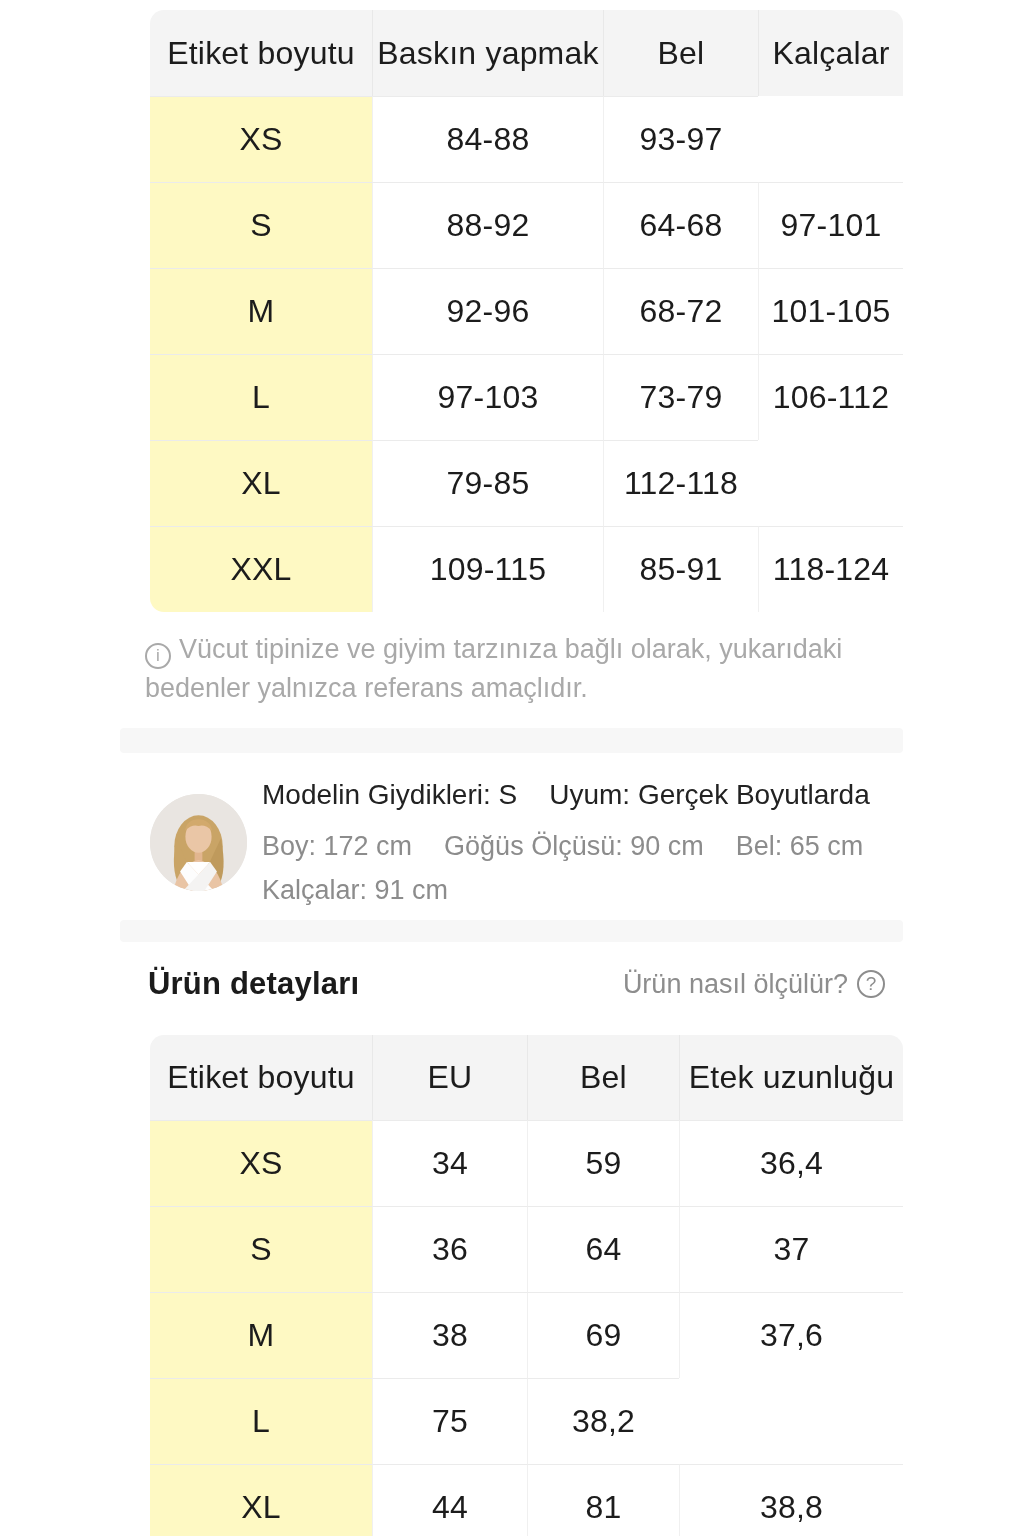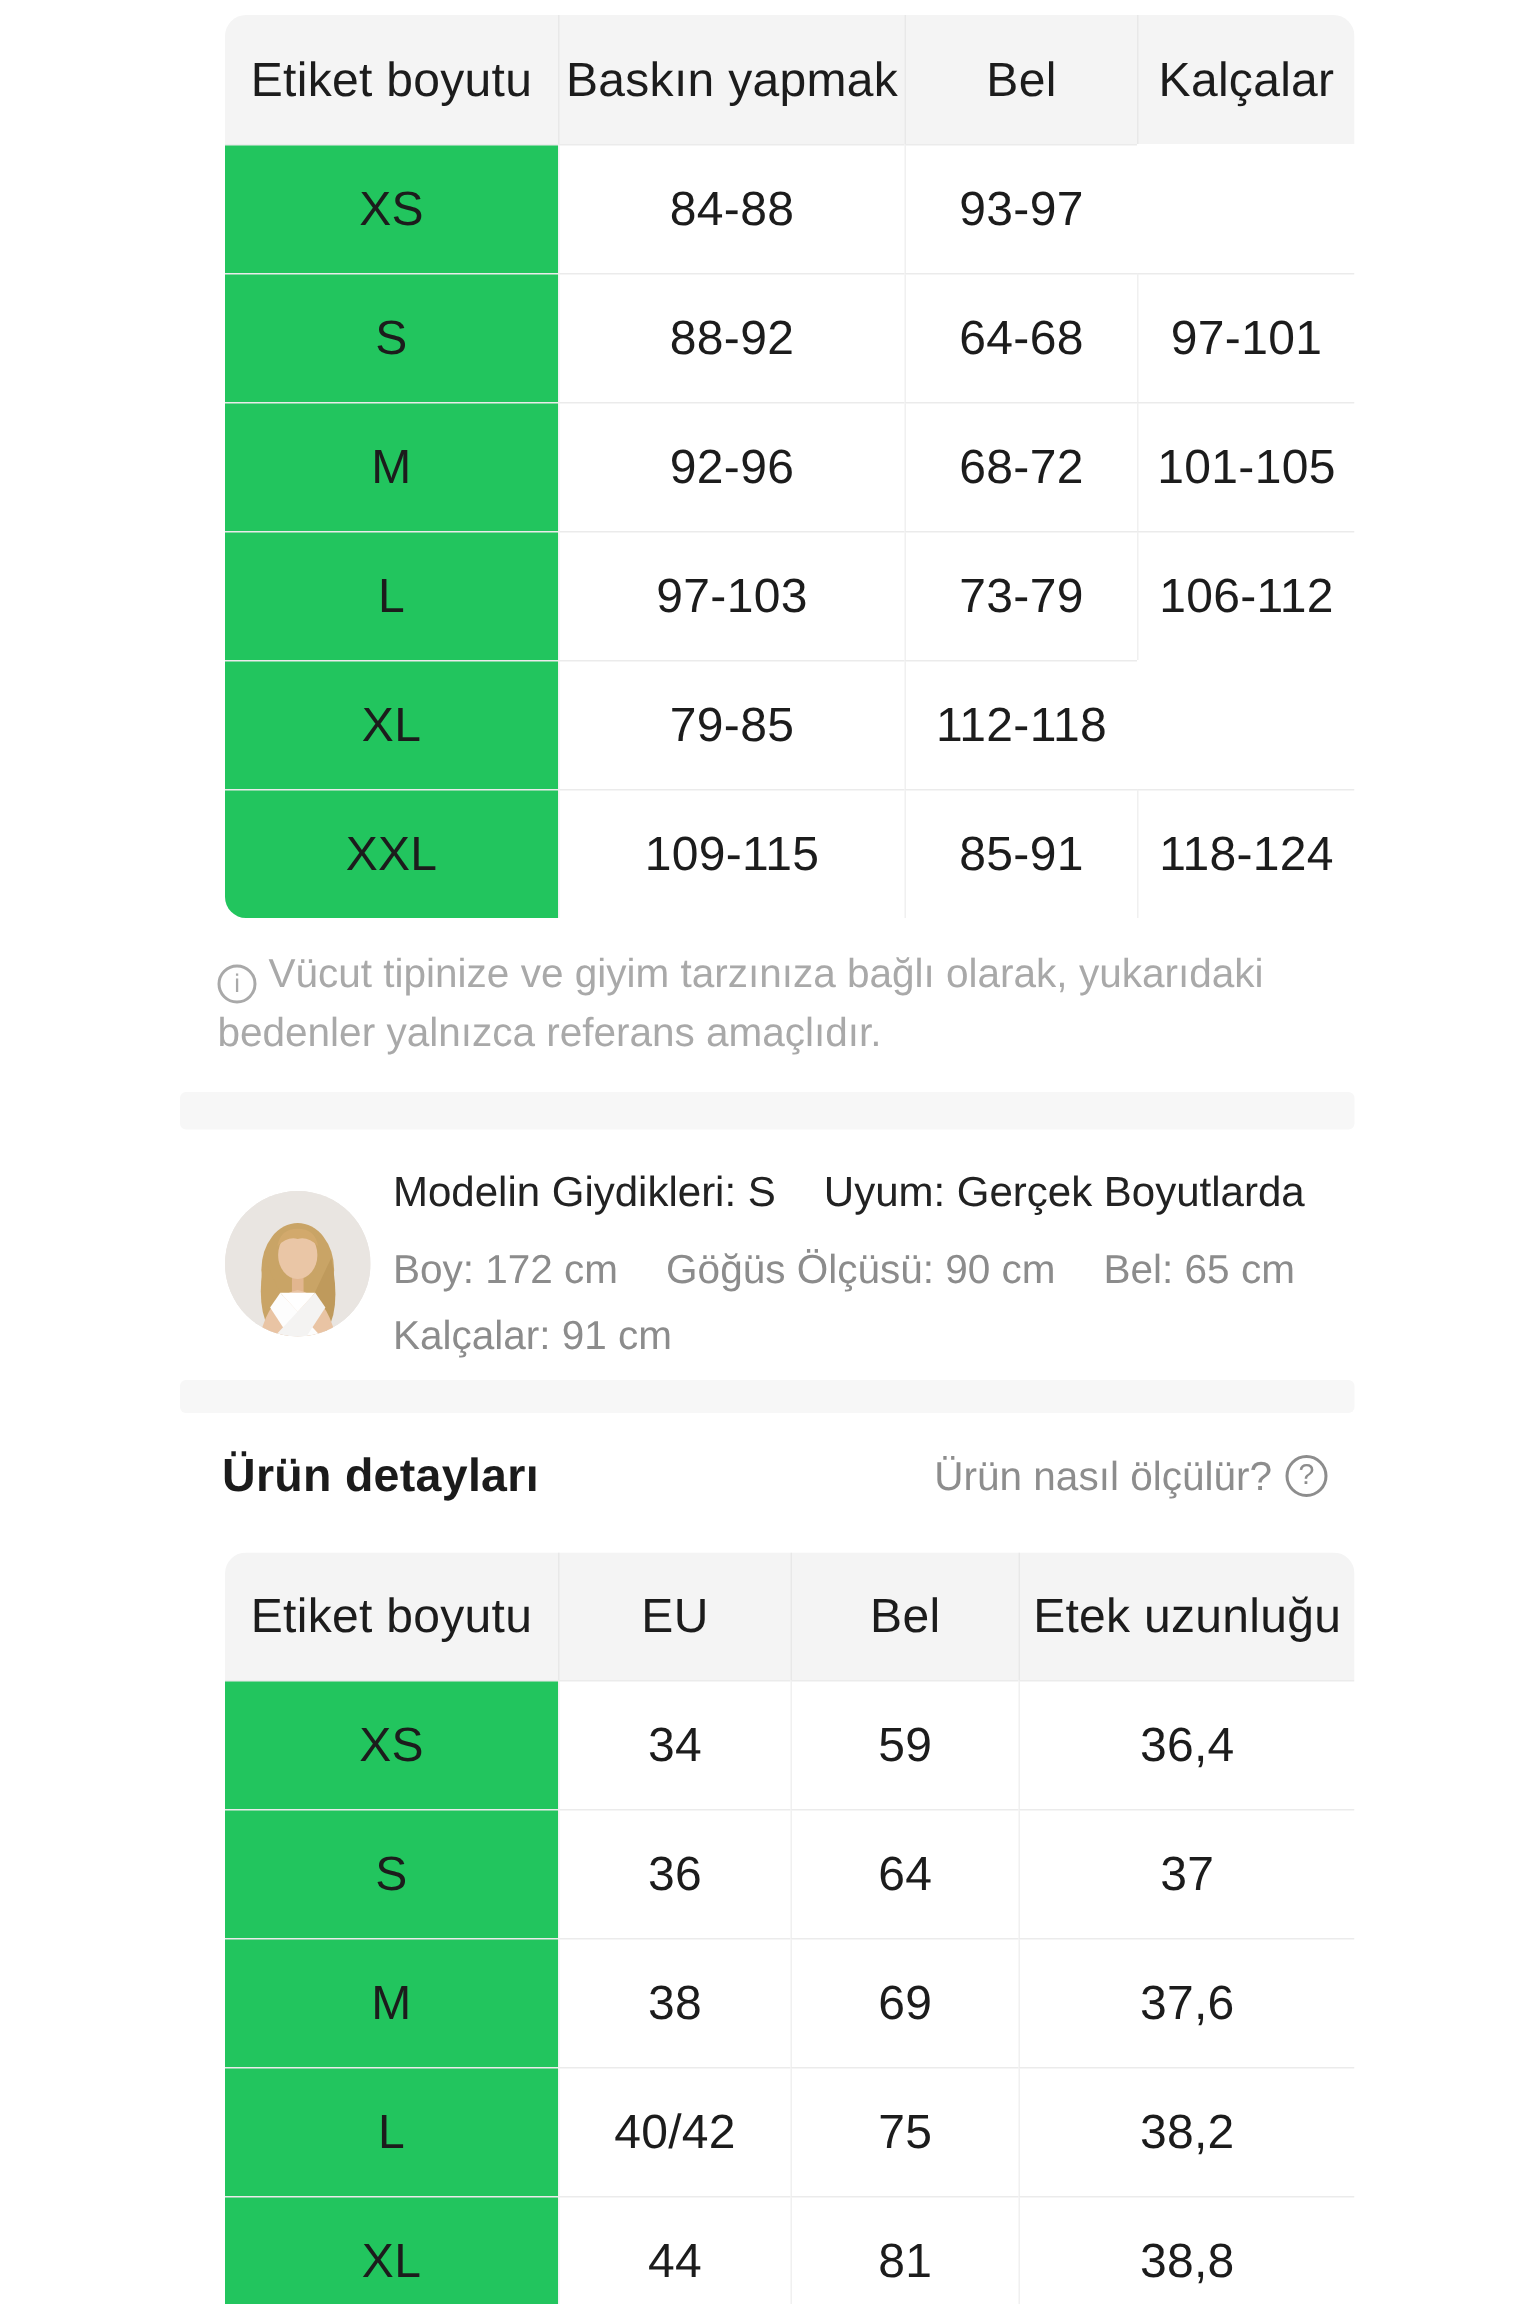--- a/index.html
+++ b/index.html
@@ -39,21 +39,21 @@
     justify-content: center;
     font-size: 32px;
     letter-spacing: 0.2px;
     color: #1c1c1c;
     background: #ffffff;
     border-top: 1px solid #ebebeb;
   }
   .trow.head .cell { border-top: none; }
   .cell + .cell { border-left: 1px solid #f0f0f0; }
   .trow.head .cell + .cell { border-left: 1px solid #e8e8e8; }
-  .cell.label { background: #22c55e; }
+  .cell.label { background: #fef9c3; }
 
   
   .note {
     position: absolute;
     left: 145px;
     top: 630px;
     width: 735px;
     font-size: 27px;
     line-height: 39px;
     color: #a9a9a9;
@@ -261,21 +261,20 @@
     <div class="cell">37</div>
   </div>
   <div class="trow">
     <div class="cell label">M</div>
     <div class="cell">38</div>
     <div class="cell">69</div>
     <div class="cell">37,6</div>
   </div>
   <div class="trow">
     <div class="cell label">L</div>
-    <div class="cell">40/42</div>
     <div class="cell">75</div>
     <div class="cell">38,2</div>
   </div>
   <div class="trow">
     <div class="cell label">XL</div>
     <div class="cell">44</div>
     <div class="cell">81</div>
     <div class="cell">38,8</div>
   </div>
 </div>

